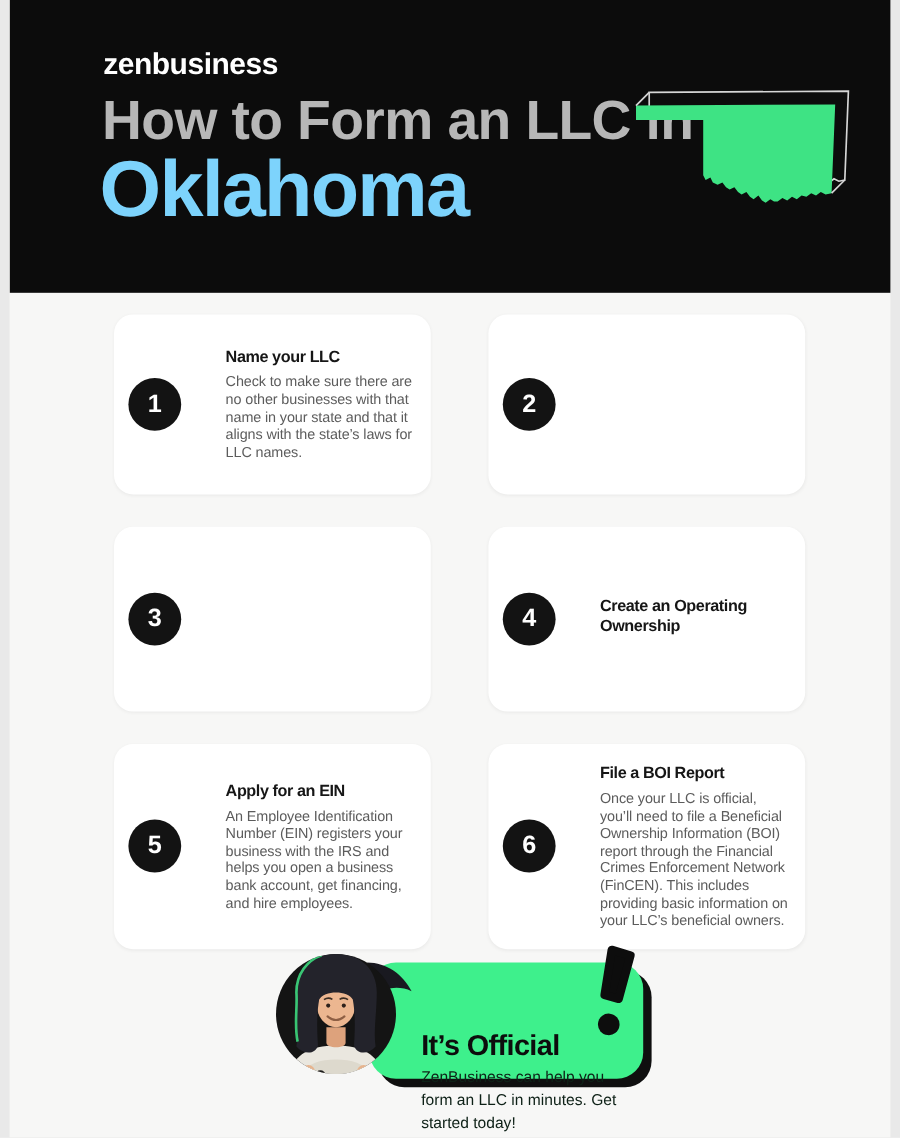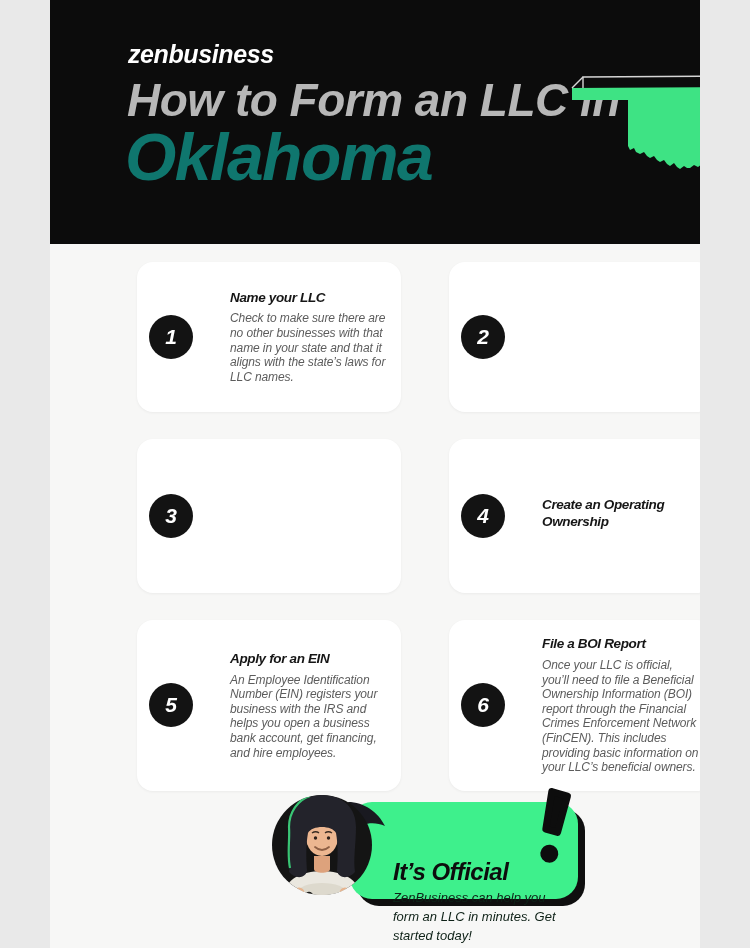--- a/index.html
+++ b/index.html
@@ -1,27 +1,26 @@
 <!DOCTYPE html>
 <html><head>
 <meta charset="utf-8">
 <style>
   * { box-sizing: border-box; margin: 0; padding: 0; }
   html,body { background:#e9e9e9; }
   .page {
-    position: relative; width: 650px; height: 948px;
+    position: relative; width: 734px; height: 948px;
     background: #f7f7f6; overflow: hidden; margin: 0 auto;
     font-family: "Liberation Sans", sans-serif;
-    font-style: italic;
   }
   
   .hero { position:absolute; left:0; top:0; width:750px; height:244px; background:#0c0c0c; }
   .logo { position:absolute; left:78px; top:40px; font-size:25px; font-weight:700; color:#ffffff; letter-spacing:-0.4px; }
   .hero-subtitle { position:absolute; left:77px; top:73px; font-size:46px; font-weight:700; color:#b7b7b7; letter-spacing:-0.5px;text-align:center; }
-  .hero-title { position:absolute; left:75px; top:119px; font-size:66px; font-weight:800; color:#0f766e; letter-spacing:-1.5px; }
+  .hero-title { position:absolute; left:75px; top:119px; font-size:66px; font-weight:800; color:#7dd3fc; letter-spacing:-1.5px; }
   .state-svg { position:absolute; left:512px; top:68px; }
   
   .cards {
     position:absolute; left:87px; top:262px; width:576px;
     display:grid; grid-template-columns:264px 264px; column-gap:48px; row-gap:27px;
   }
   .card {
     background:#ffffff; border-radius:16px;
     display:flex; align-items:center;
     padding:16px 14px 16px 12px;

